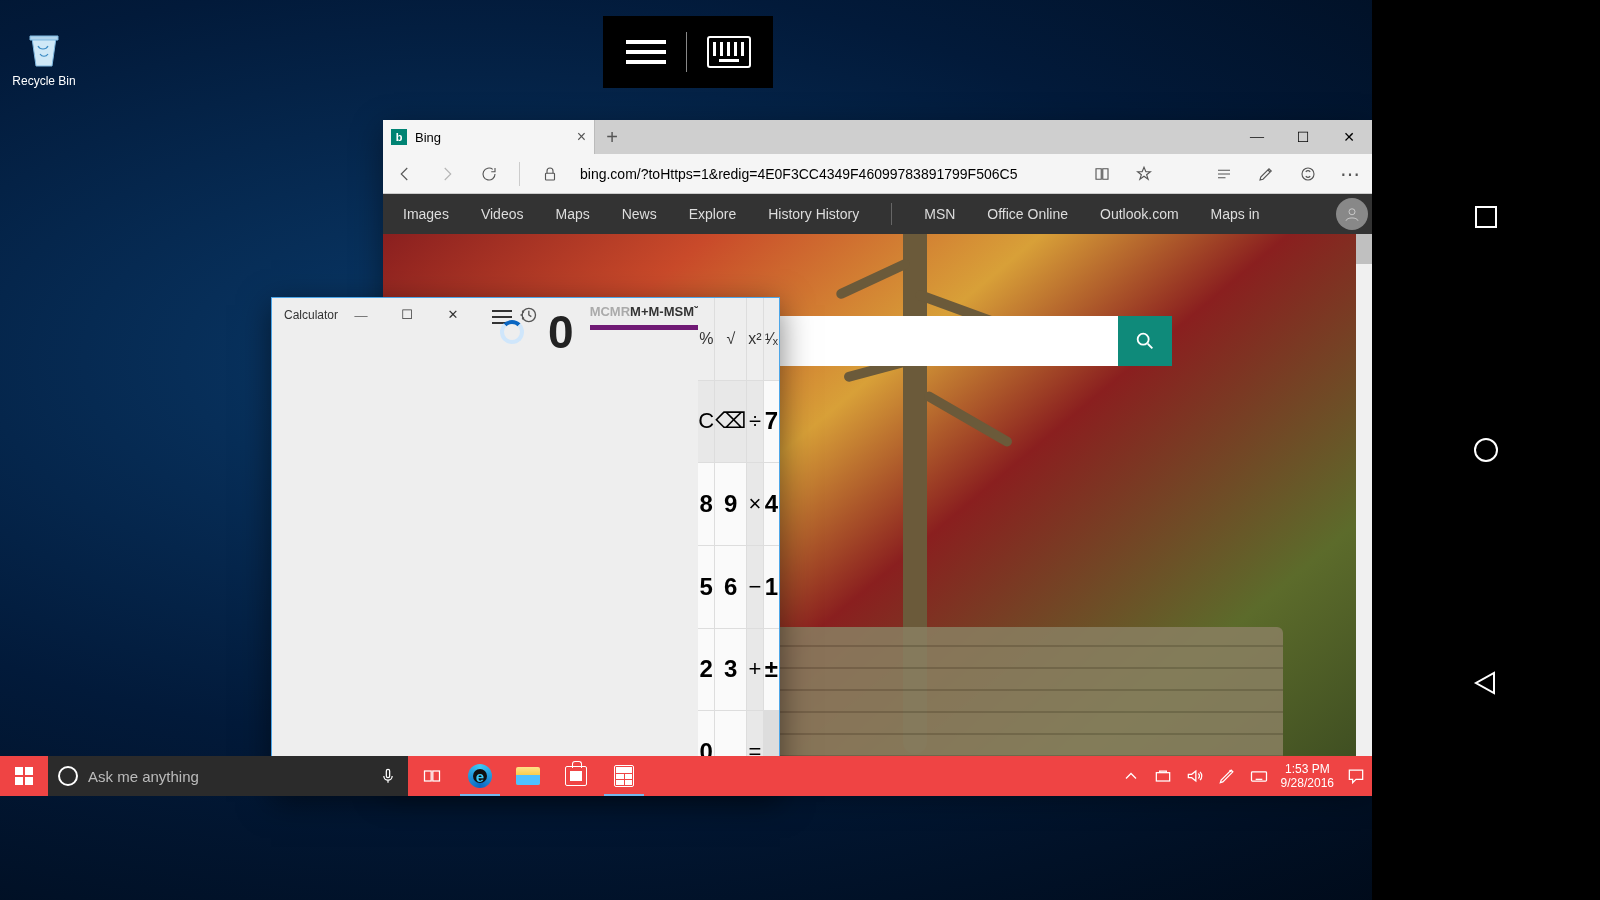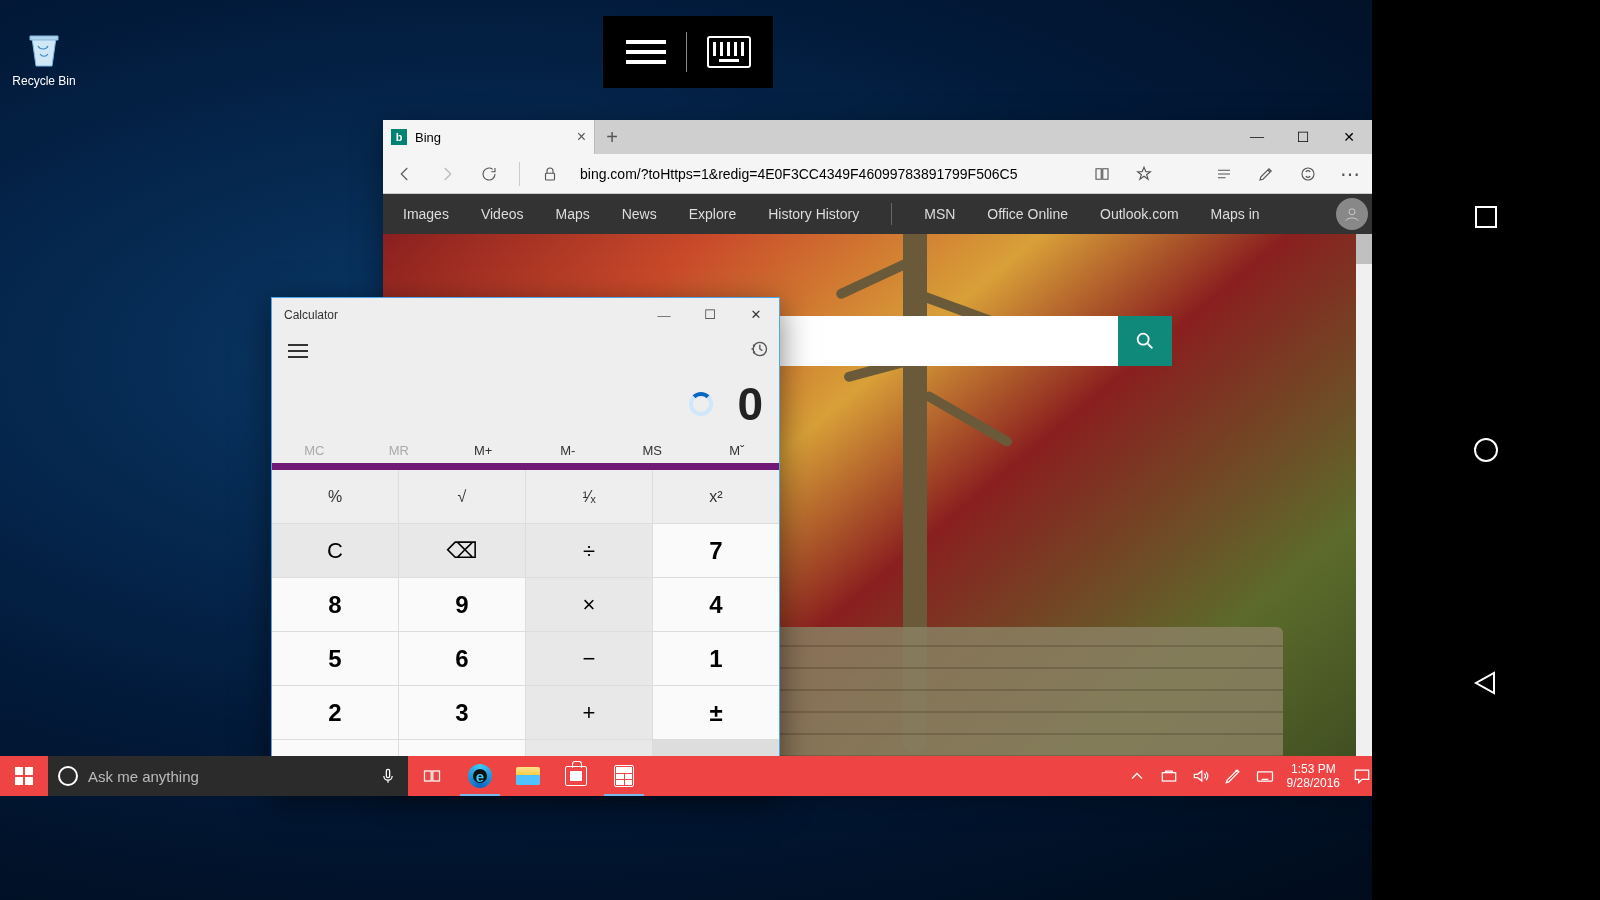--- a/index.html
+++ b/index.html
@@ -59,51 +59,51 @@
   .edge .searchwrap{position:absolute; left:0px; top:82px; right:200px; height:50px; display:flex;}
   .edge .searchbox{flex:1; background:#fff; border:none; font-size:16px; padding:0 12px;}
   .edge .searchbtn{width:54px; background:#0f8a7a; display:flex; align-items:center; justify-content:center; cursor:pointer;}
   .edge .searchbtn svg{stroke:#fff; fill:none; stroke-width:2; width:22px; height:22px;}
   .edge .scroll{position:absolute; right:0; top:0; bottom:16px; width:16px; background:#f0f0f0;}
   .edge .scroll .thumb{position:absolute; top:0; width:16px; height:30px; background:#c0c0c0;}
   .edge .hscroll{position:absolute; left:0; right:16px; bottom:0; height:16px; background:#f0f0f0;}
   .edge .hscroll .thumb{position:absolute; right:18px; width:30px; height:16px; background:#c0c0c0;}
 
   
-  .calc { position:absolute; left:271px; top:281px; width:509px; height:497px; background:#eee; box-shadow:0 8px 30px rgba(0,0,0,.5); display:flex; flex-direction:column; border:1px solid #4da6e8;}
+  .calc { position:absolute; left:271px; top:281px; width:509px; height:497px; background:#eee; box-shadow:0 8px 30px rgba(0,0,0,.5); display:flex; flex-direction:row; border:1px solid #4da6e8;}
   .calc .titlebar{height:34px; display:flex; align-items:center; padding-left:12px; font-size:12px; color:#333; background:#eee;}
   .calc .titlebar .wc{margin-left:auto; display:flex;}
   .calc .titlebar .wc div{width:46px;height:34px;display:flex;align-items:center;justify-content:center;font-size:13px;cursor:pointer;font-family:"Segoe UI Symbol";}
   .calc .toolbar{height:38px; display:flex; align-items:center; padding:0 10px; justify-content:space-between;}
   .calc .hambtn{display:flex;flex-direction:column;gap:4px;cursor:pointer;padding:6px;}
   .calc .hambtn span{width:20px;height:2px;background:#333;display:block;}
   .calc .hist{cursor:pointer;}
   .calc .hist svg{width:20px;height:20px;stroke:#555;fill:none;stroke-width:1.6;}
   .calc .display{height:68px; display:flex; align-items:center; justify-content:flex-end; padding-right:16px; font-size:46px; font-weight:600; color:#222; position:relative;}
   .calc .spinner{position:absolute; right:66px; top:22px; width:24px; height:24px; border:4px solid #cfe6fb; border-top-color:#0a66c2; border-radius:50%;}
-  .calc .memrow{display:flex; height:32px; border-bottom:7px solid #701a75;}
+  .calc .memrow{display:flex; height:32px; border-bottom:5px solid #701a75;font-weight:bold;}
   .calc .memrow div{flex:1;display:flex;align-items:center;justify-content:center;font-size:13px;color:#aaa;cursor:pointer;}
   .calc .memrow div.active{color:#333;}
   .calc .grid{flex:1; display:grid; grid-template-columns:repeat(4,1fr); grid-template-rows:repeat(6,1fr); gap:1px; background:#ddd;}
   .calc .grid button{border:none; background:#f6f6f6; font-size:18px; cursor:pointer; font-family:inherit;}
   .calc .grid button.func{background:#eee; font-size:16px; color:#333;}
   .calc .grid button.op  {background:#e8e8e8; font-size:22px;}
   .calc .grid button.num {background:#fafafa; font-size:24px; font-weight:600;}
 
   
   .taskbar{position:absolute; left:0; bottom:0; width:1372px; height:40px; background:#ef4444; display:flex; align-items:center; color:#fff;}
   .taskbar .start{width:48px;height:40px;display:flex;align-items:center;justify-content:center;cursor:pointer;}
   .taskbar .start .winlogo{width:18px;height:18px;display:grid;grid-template-columns:1fr 1fr;grid-template-rows:1fr 1fr;gap:2px;}
   .taskbar .start .winlogo span{background:#fff;}
   .taskbar .search{flex:0 0 360px;height:40px;background:#2b2b2b;display:flex;align-items:center;padding:0 10px;gap:10px;color:#bbb;font-size:15px;}
   .taskbar .search .ring{width:20px;height:20px;border:2px solid #fff;border-radius:50%;}
   .taskbar .search .mic{margin-left:auto;}
   .taskbar .tbtn{width:48px;height:40px;display:flex;align-items:center;justify-content:center;cursor:pointer;position:relative;}
   .taskbar .tbtn.active::after{content:"";position:absolute;bottom:0;left:4px;right:4px;height:2px;background:#76b9ed;}
-  .taskbar .tray{margin-left:auto;display:flex;align-items:center;gap:12px;font-size:12px;}
+  .taskbar .tray{margin-left:auto;display:flex;align-items:center;gap:12px;padding-right:6px;font-size:12px;}
   .taskbar .tray .clock{text-align:center;line-height:14px;}
   .taskbar svg{width:20px;height:20px;stroke:#fff;fill:none;stroke-width:1.5;}
   .taskbar .edge-icon{width:24px;height:24px;border-radius:50%;background:conic-gradient(#3cc8f4,#0a66c2,#3cc8f4);position:relative;}
   .taskbar .edge-icon::after{content:"";position:absolute;inset:5px;border-radius:50%;background:#101010;}
   .taskbar .edge-icon::before{content:"e";position:absolute;inset:0;display:flex;align-items:center;justify-content:center;color:#3cc8f4;font-weight:bold;font-size:15px;z-index:1;}
   .taskbar .folder-icon{width:24px;height:18px;background:linear-gradient(#ffe28a,#f0b400);border-radius:2px;position:relative;}
   .taskbar .folder-icon::before{content:"";position:absolute;bottom:0;left:0;right:0;height:10px;background:#4fc1ff;border-radius:0 0 2px 2px;}
   .taskbar .store-icon{width:22px;height:20px;border:1.5px solid #fff;position:relative;border-radius:2px;}
   .taskbar .store-icon::before{content:"";position:absolute;top:-6px;left:6px;width:8px;height:6px;border:1.5px solid #fff;border-bottom:none;border-radius:3px 3px 0 0;}
   .taskbar .store-icon::after{content:"";position:absolute;inset:4px;display:grid;grid-template:1fr 1fr/1fr 1fr;gap:1px;background:linear-gradient(#fff,#fff);-webkit-mask:linear-gradient(#000,#000);}
@@ -270,22 +270,22 @@
         <div>MC</div>
         <div>MR</div>
         <div class="active">M+</div>
         <div class="active">M-</div>
         <div class="active">MS</div>
         <div class="active">Mˇ</div>
       </div>
     <div class="grid" id="calcgrid">
         <button class="func">%</button>
         <button class="func">√</button>
+        <button class="func">x²</button>
         <button class="func">¹⁄ₓ</button>
-        <button class="func">x²</button>
         <button class="op">C</button>
         <button class="op">⌫</button>
         <button class="op">÷</button>
         <button class="num">7</button>
         <button class="num">8</button>
         <button class="num">9</button>
         <button class="op">×</button>
         <button class="num">4</button>
         <button class="num">5</button>
         <button class="num">6</button>

